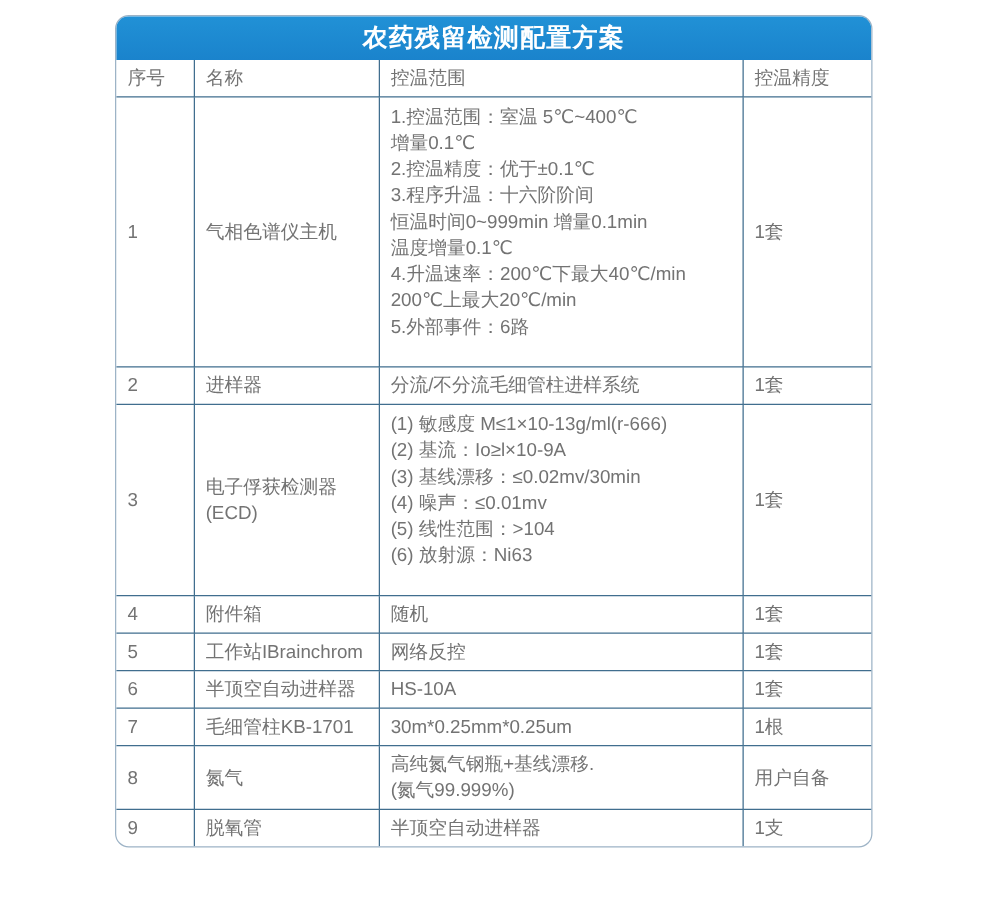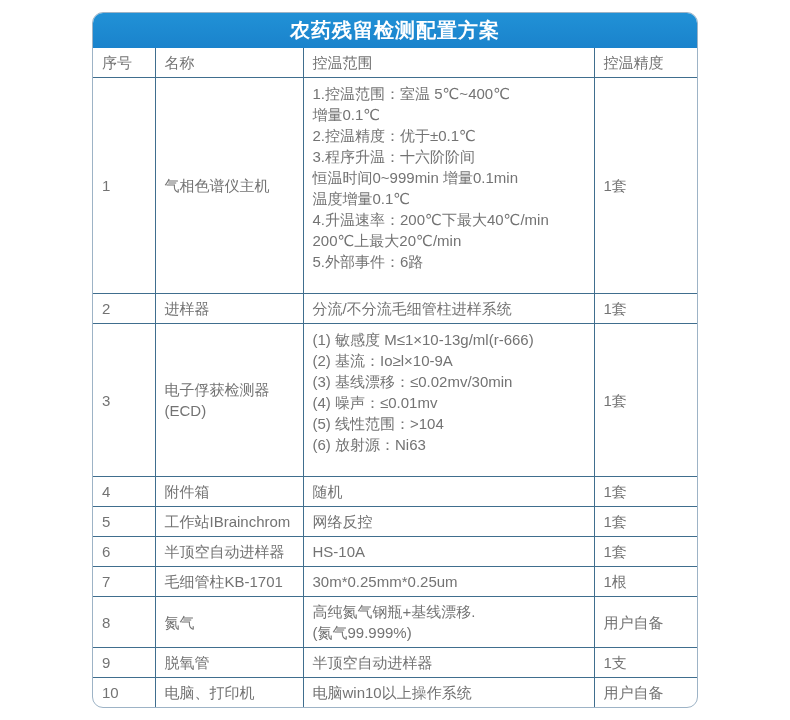--- a/index.html
+++ b/index.html
@@ -152,23 +152,17 @@
           <td class="spec-cell">高纯氮气钢瓶+基线漂移.
 (氮气99.999%)</td>
           <td class="qty-cell">用户自备</td>
         </tr>
         <tr class="row-9">
           <td class="no-cell">9</td>
           <td class="name-cell">脱氧管</td>
           <td class="spec-cell">半顶空自动进样器</td>
           <td class="qty-cell">1支</td>
         </tr>
-        <tr class="row-10">
-          <td class="no-cell">10</td>
-          <td class="name-cell">电脑、打印机</td>
-          <td class="spec-cell">电脑win10以上操作系统</td>
-          <td class="qty-cell">用户自备</td>
-        </tr>
       </tbody>
     </table>
 
   </div>
 </div>
 
 </body></html>

